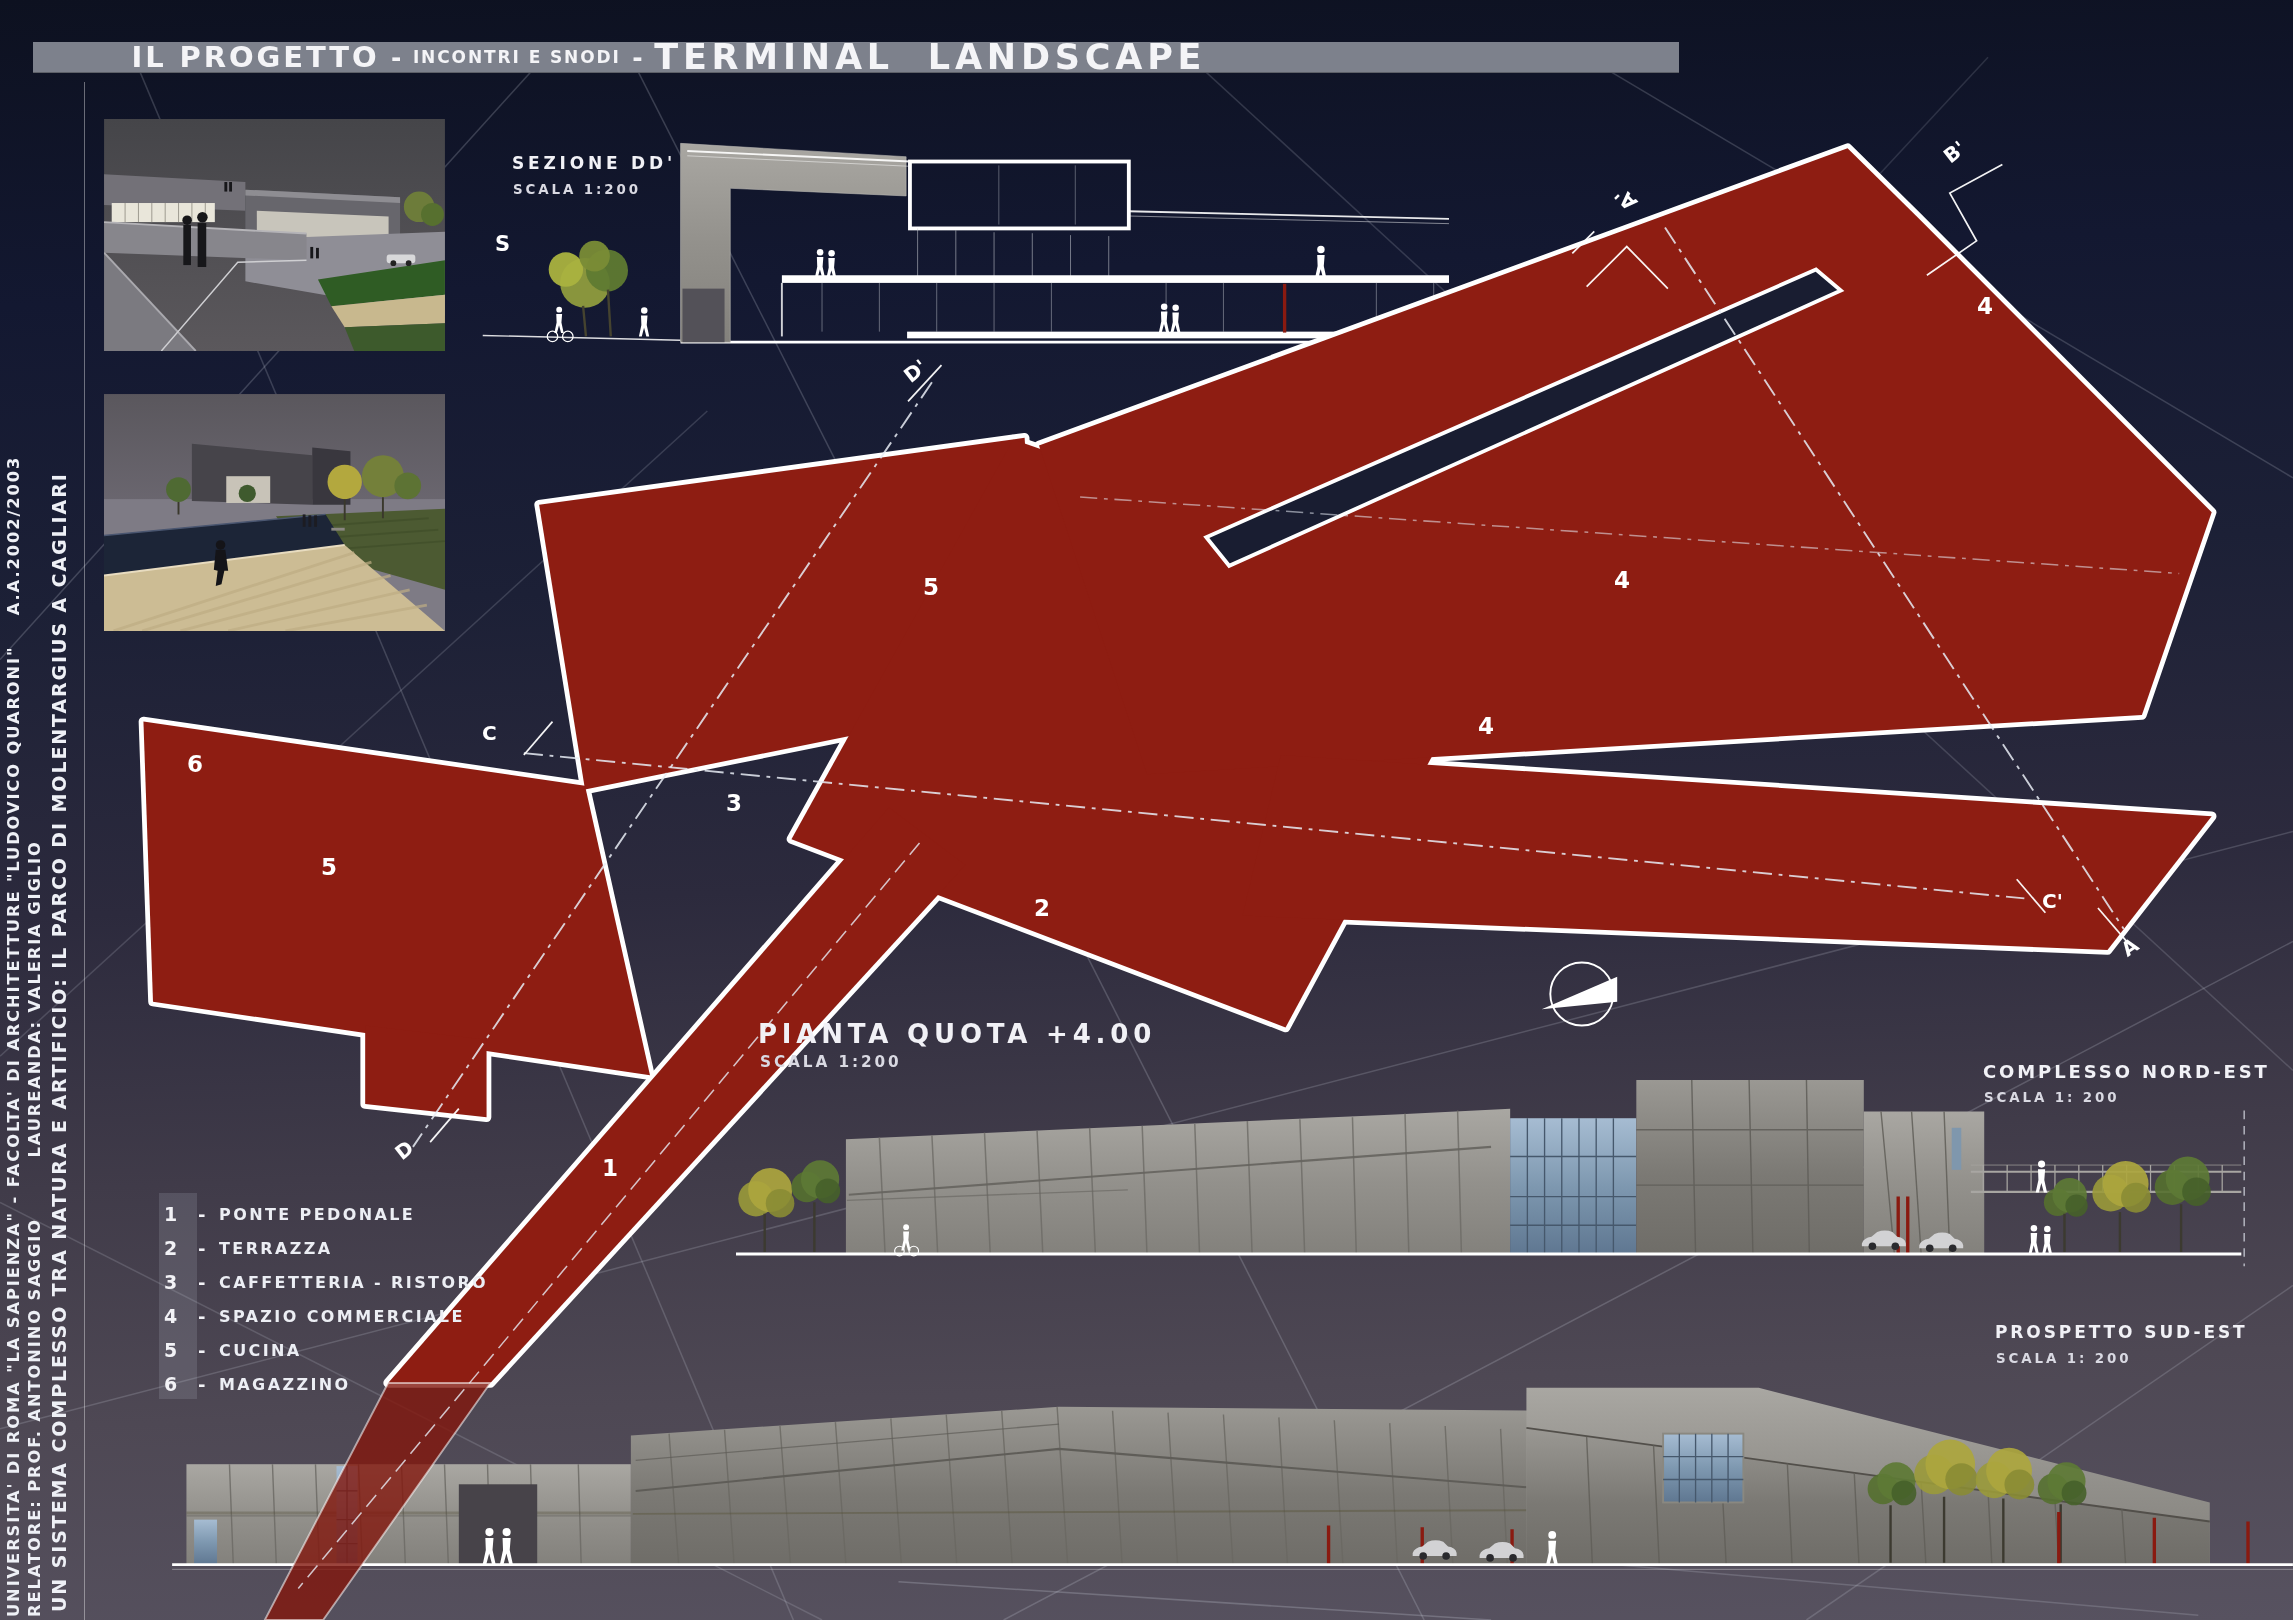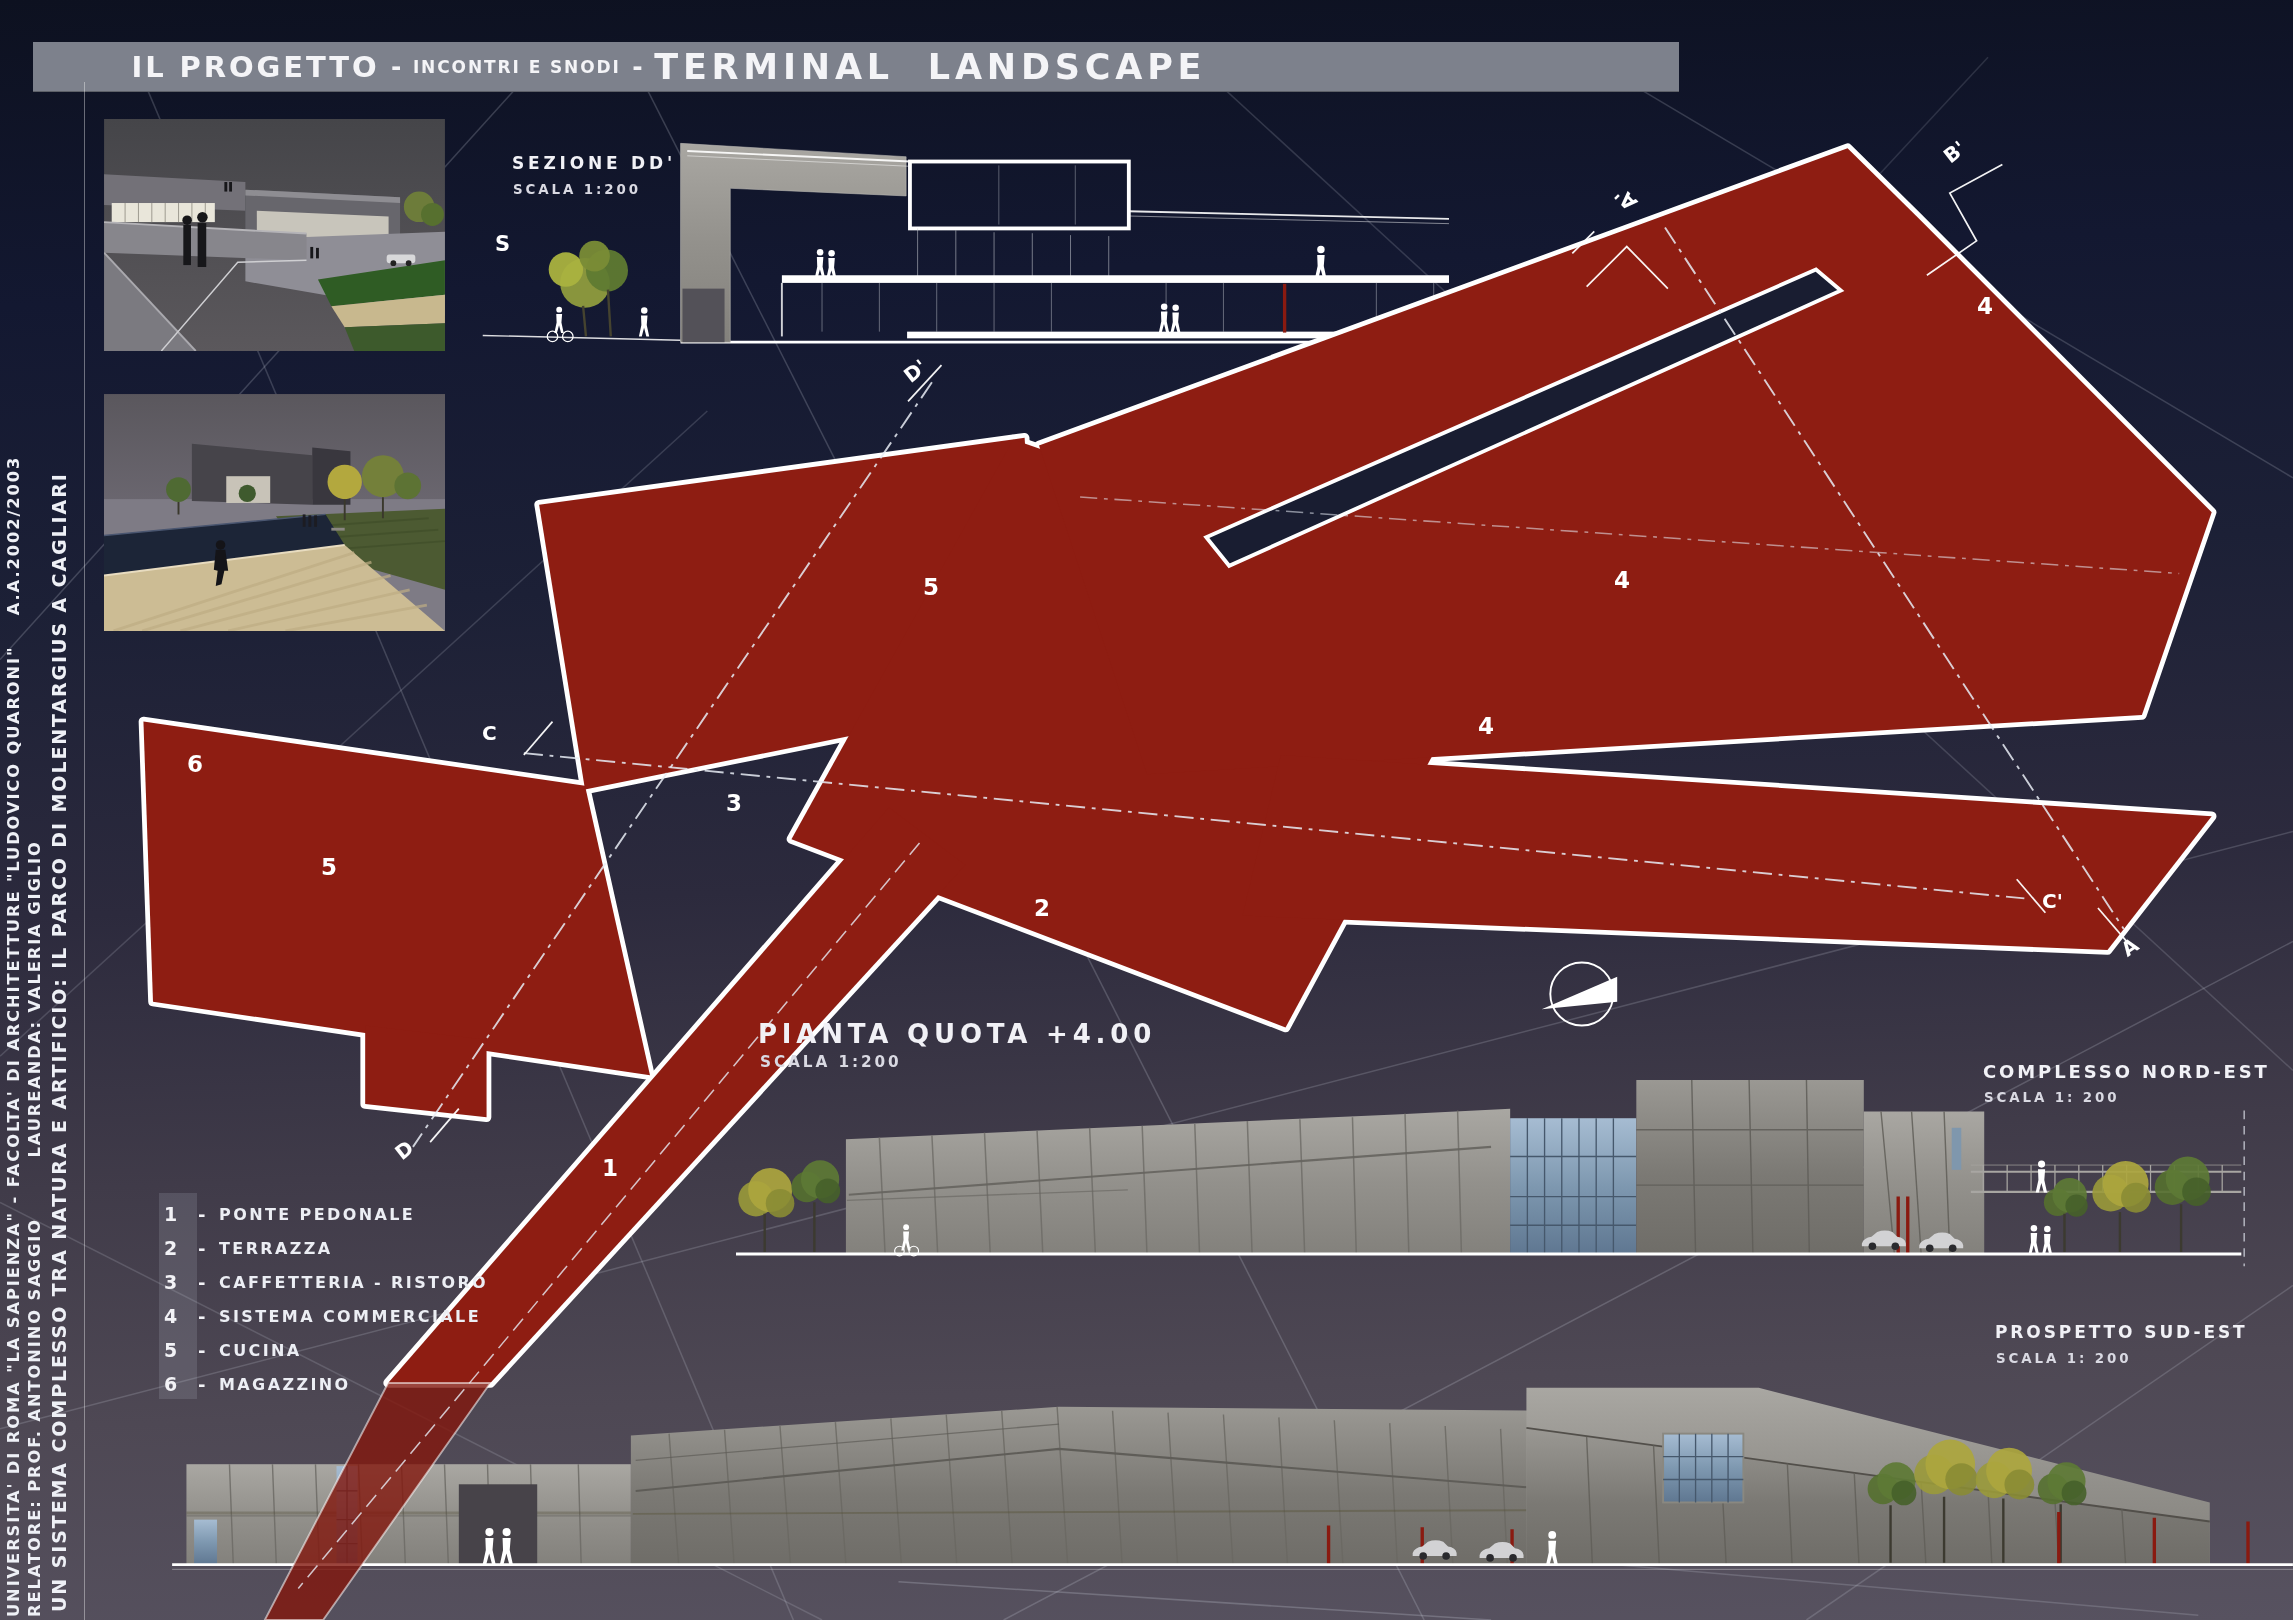--- a/index.html
+++ b/index.html
@@ -1,20 +1,20 @@
 <!DOCTYPE html>
 <html><head>
 <meta charset="utf-8">
 <style>
   html,body{margin:0;padding:0;background:#000;}
   .board{position:relative;width:2293px;height:1620px;overflow:hidden;
     font-family:"DejaVu Sans","Liberation Sans",sans-serif;color:#fff;
     background:linear-gradient(178deg,#0d1120 0%,#131831 18%,#1c2036 36%,#2c2a3d 54%,#403b49 70%,#4e4854 84%,#575260 100%);}
   .layer{position:absolute;left:0;top:0;width:2293px;height:1620px;}
-  .titlebar{position:absolute;left:32.5px;top:42px;width:1646px;height:50px;background:#7d818c;
+  .titlebar{position:absolute;left:32.5px;top:42px;width:1646px;height:31px;background:#7d818c;
     border-bottom:1.9px solid #5d6068;display:flex;align-items:center;padding-left:99px;box-sizing:border-box;}
   .titlebar span{color:#f4f4f7;font-weight:700;white-space:pre;}
   .t1{font-size:29px;letter-spacing:2.9px;}
   .tsep{font-size:25px;margin:0 11.5px;}
   .t2{font-size:17px;letter-spacing:1.9px;}
   .t3{font-size:35px;letter-spacing:4.8px;}
   .credit{position:absolute;transform:rotate(-90deg);transform-origin:0 0;white-space:pre;
     color:#eef0f6;font-weight:700;}
   .c1{left:3.8px;top:1617px;font-size:16.3px;letter-spacing:1.9px;}
   .c2{left:25px;top:1617px;font-size:16.3px;letter-spacing:1.9px;}
@@ -481,21 +481,21 @@
       <span class="leglab">TERRAZZA</span>
     </div>
     <div class="legrow">
       <span class="legnum">3</span>
       <span class="legsep">-</span>
       <span class="leglab">CAFFETTERIA - RISTORO</span>
     </div>
     <div class="legrow">
       <span class="legnum">4</span>
       <span class="legsep">-</span>
-      <span class="leglab">SISTEMA COMMERCIALE</span>
+      <span class="leglab">SPAZIO COMMERCIALE</span>
     </div>
     <div class="legrow">
       <span class="legnum">5</span>
       <span class="legsep">-</span>
       <span class="leglab">CUCINA</span>
     </div>
     <div class="legrow">
       <span class="legnum">6</span>
       <span class="legsep">-</span>
       <span class="leglab">MAGAZZINO</span>

